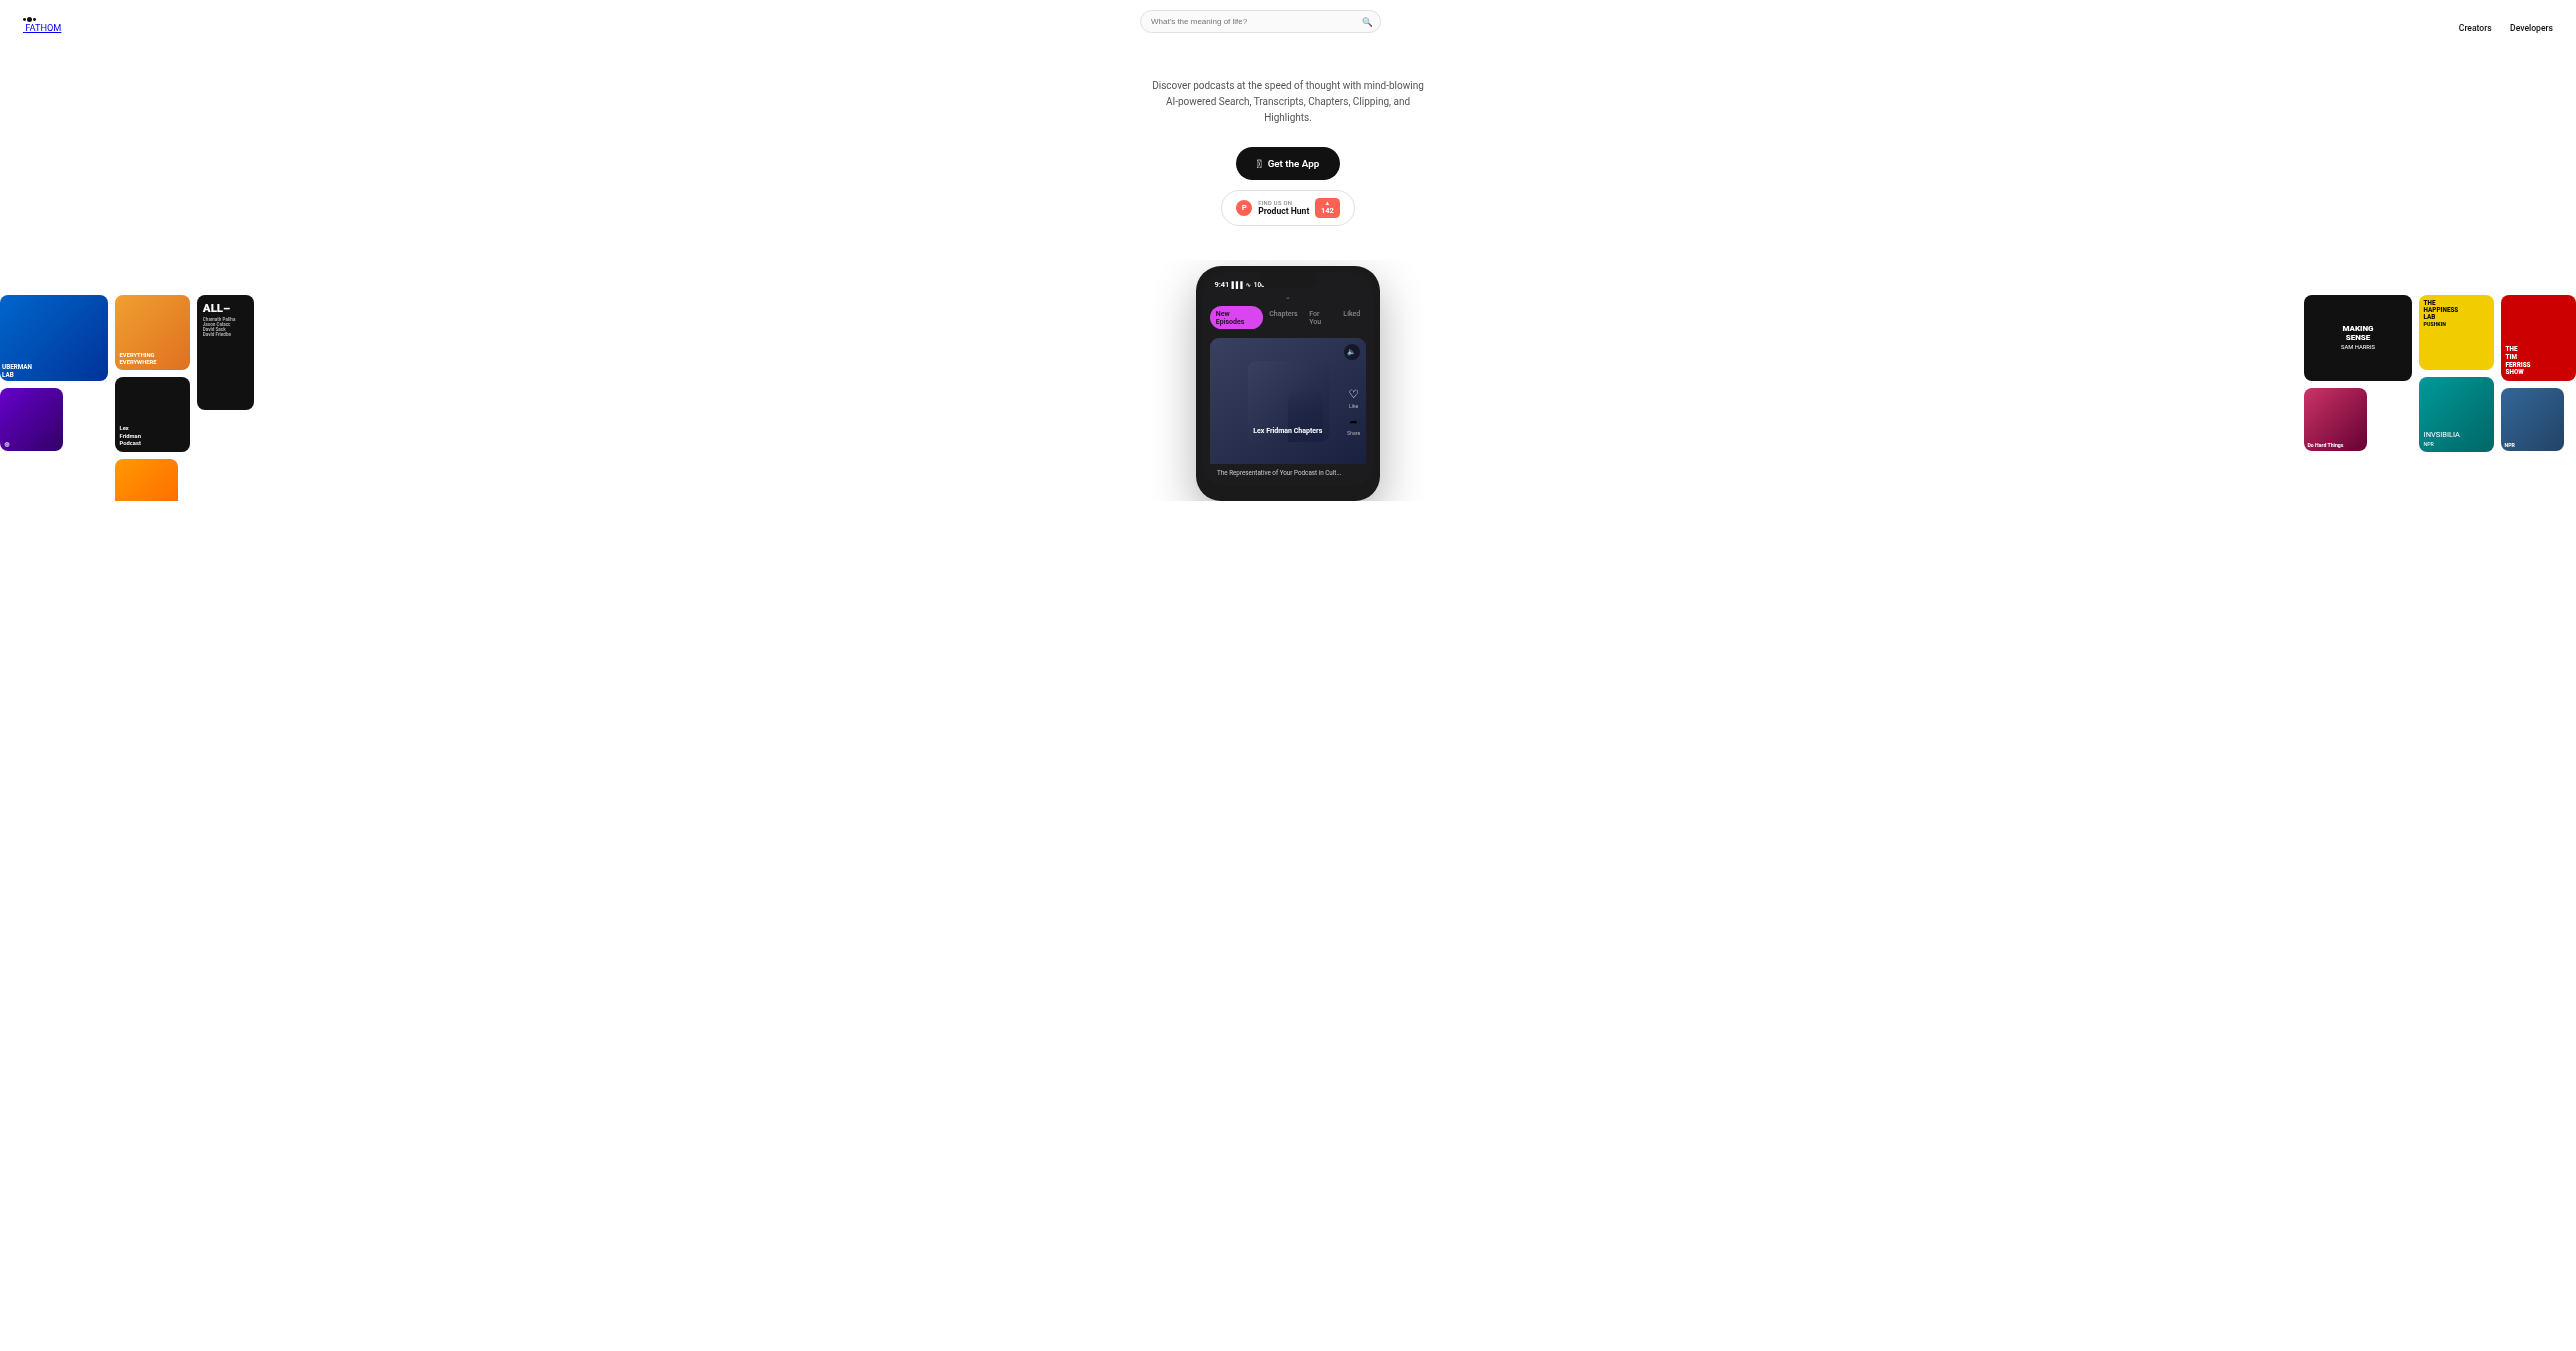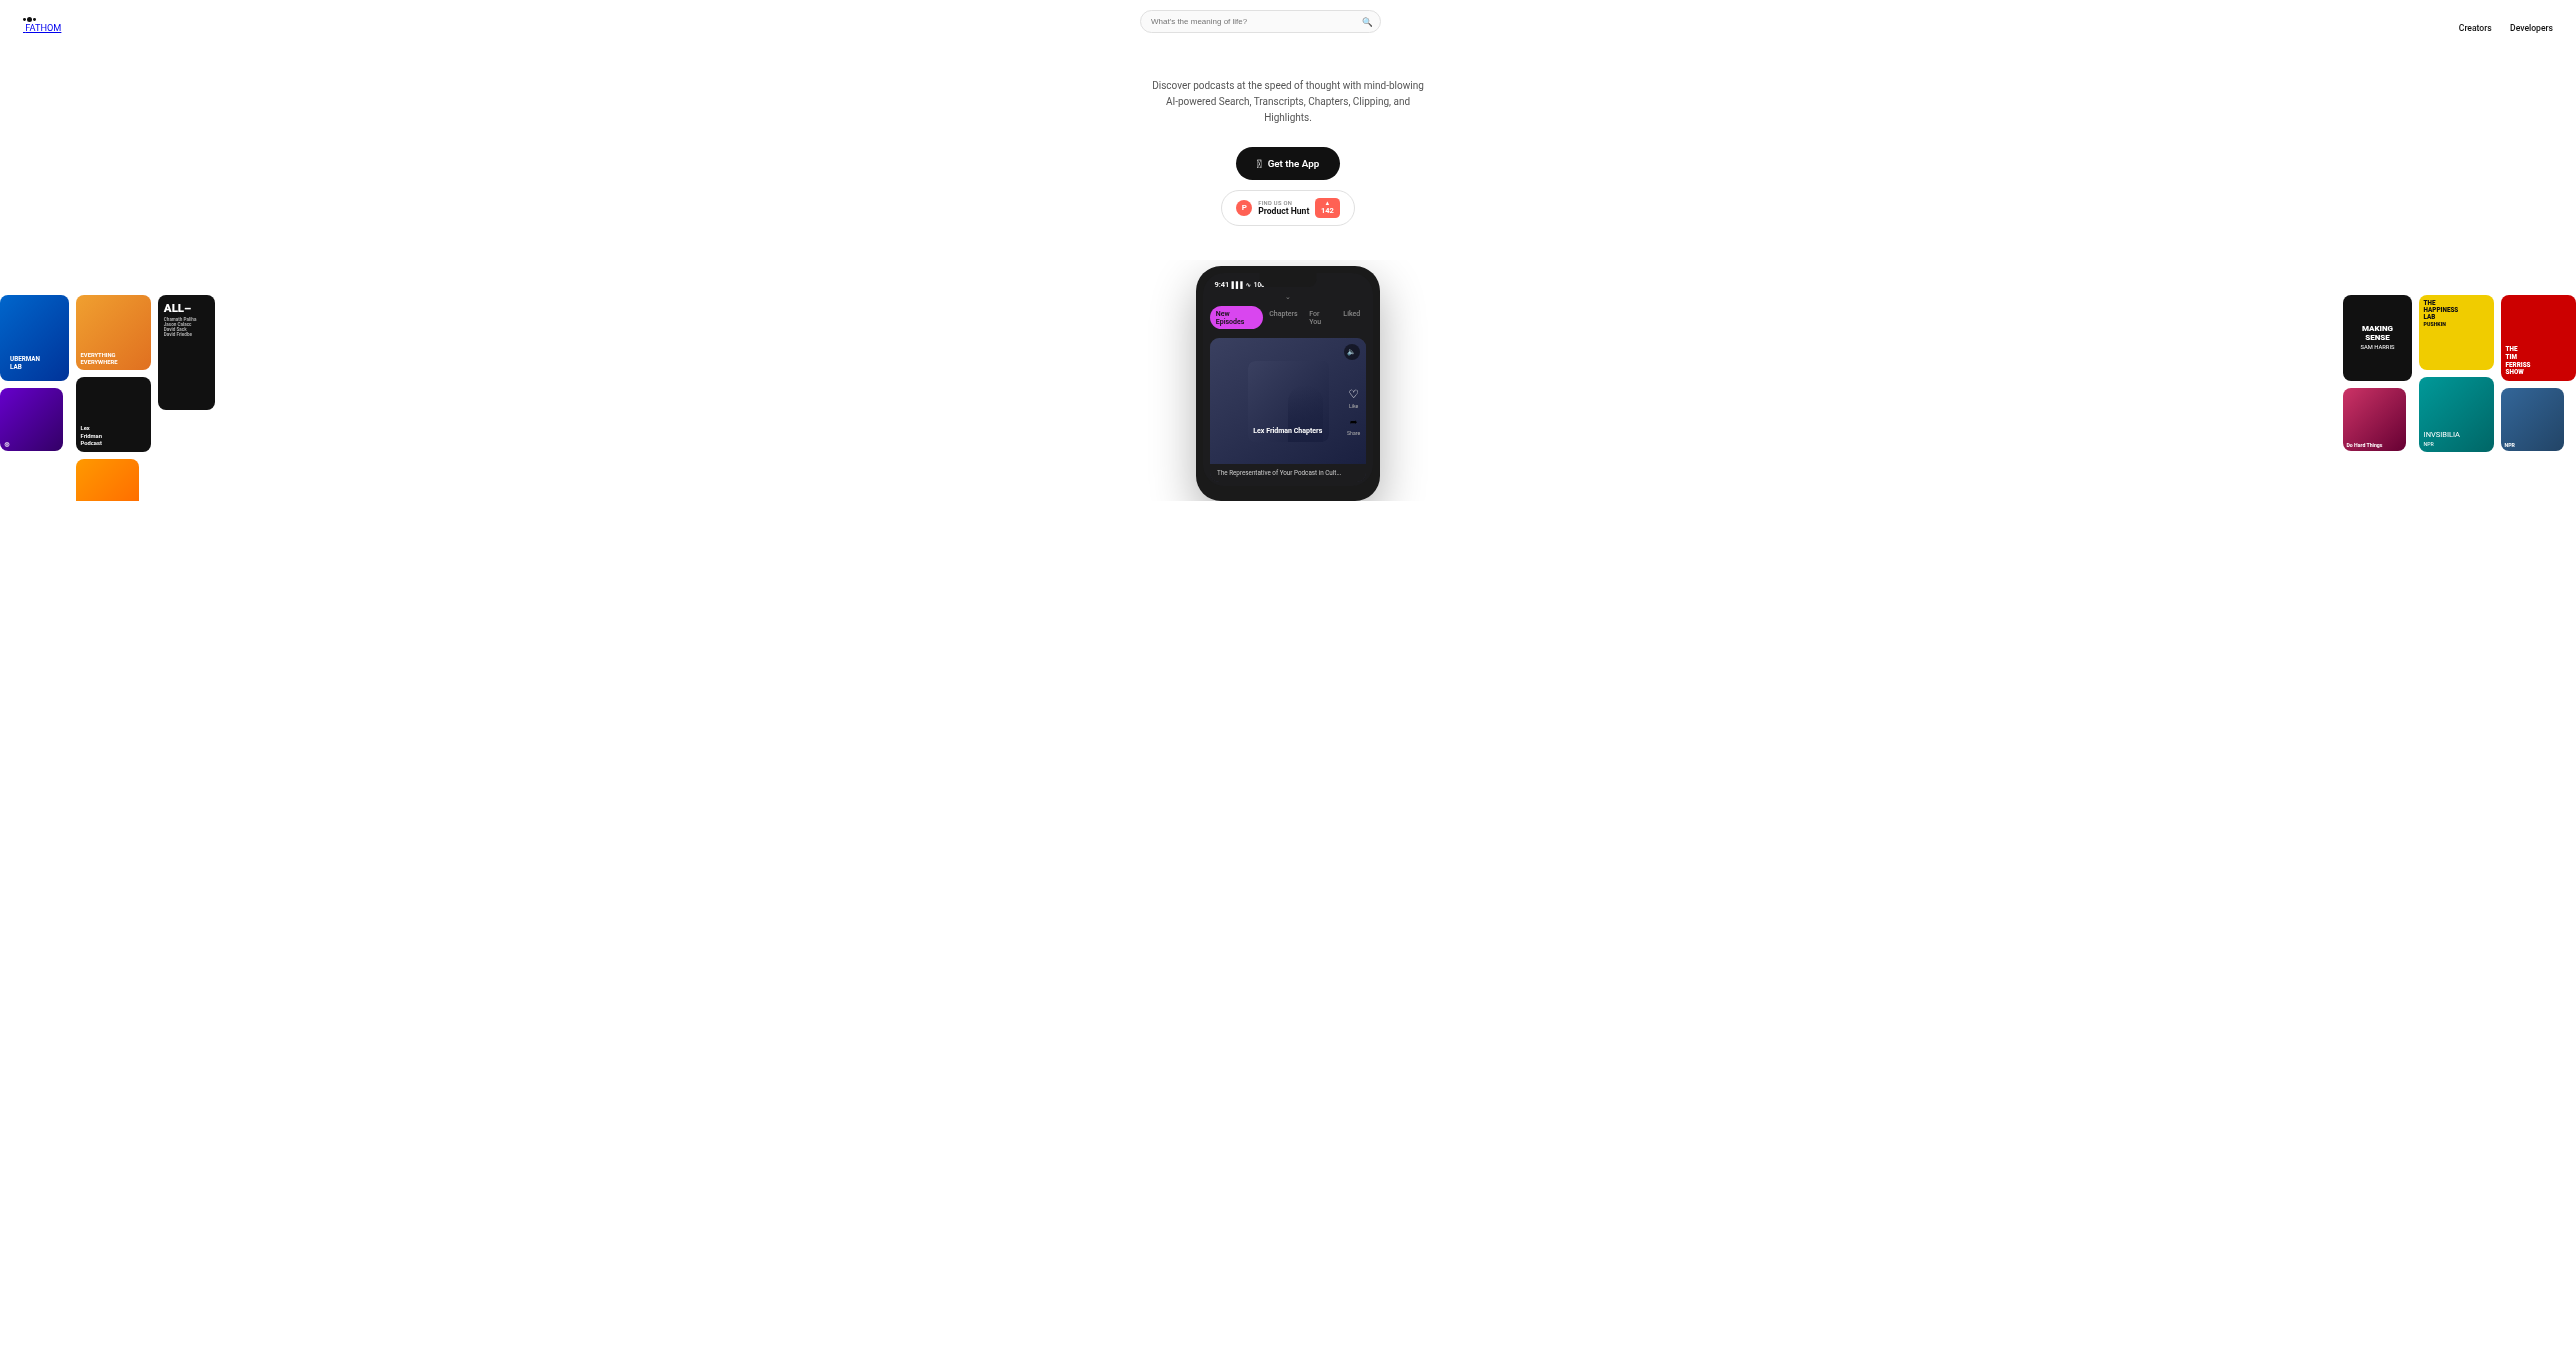--- a/index.html
+++ b/index.html
@@ -310,21 +310,21 @@
       border-radius: 8px;
       overflow: hidden;
       flex-shrink: 0;
     }
     
     .cover-huberman {
       background: linear-gradient(135deg, #0066cc 0%, #003399 100%);
       color: #fff;
       display: flex;
       align-items: flex-end;
-      padding: 10px;
+      padding: 2px;
       font-size: 6.3px;
       font-weight: 700;
       line-height: 1.2;
     }
     .cover-everything {
       background: linear-gradient(135deg, #f0a030 0%, #e07020 100%);
       color: #fff;
       display: flex;
       align-items: flex-end;
       padding: 4.6px;
@@ -402,21 +402,21 @@
       background: linear-gradient(135deg, #009999 0%, #006666 100%);
       color: #fff;
       display: flex;
       align-items: flex-end;
       padding: 3.5px;
       font-size: 5.2px;
       font-weight: 700;
     }
 
     
-    .size-xl { width: 69px; height: 86px; }
+    .size-xl { width: 108px; height: 86px; }
     .size-lg { width: 75px; height: 75px; }
     .size-md { width: 63px; height: 63px; }
 
     .episode-desc {
       font-size: 6.3px;
       color: #ccc;
       padding: 4.6px 7px;
       background: #1c1c1e;
     }
   </style>

